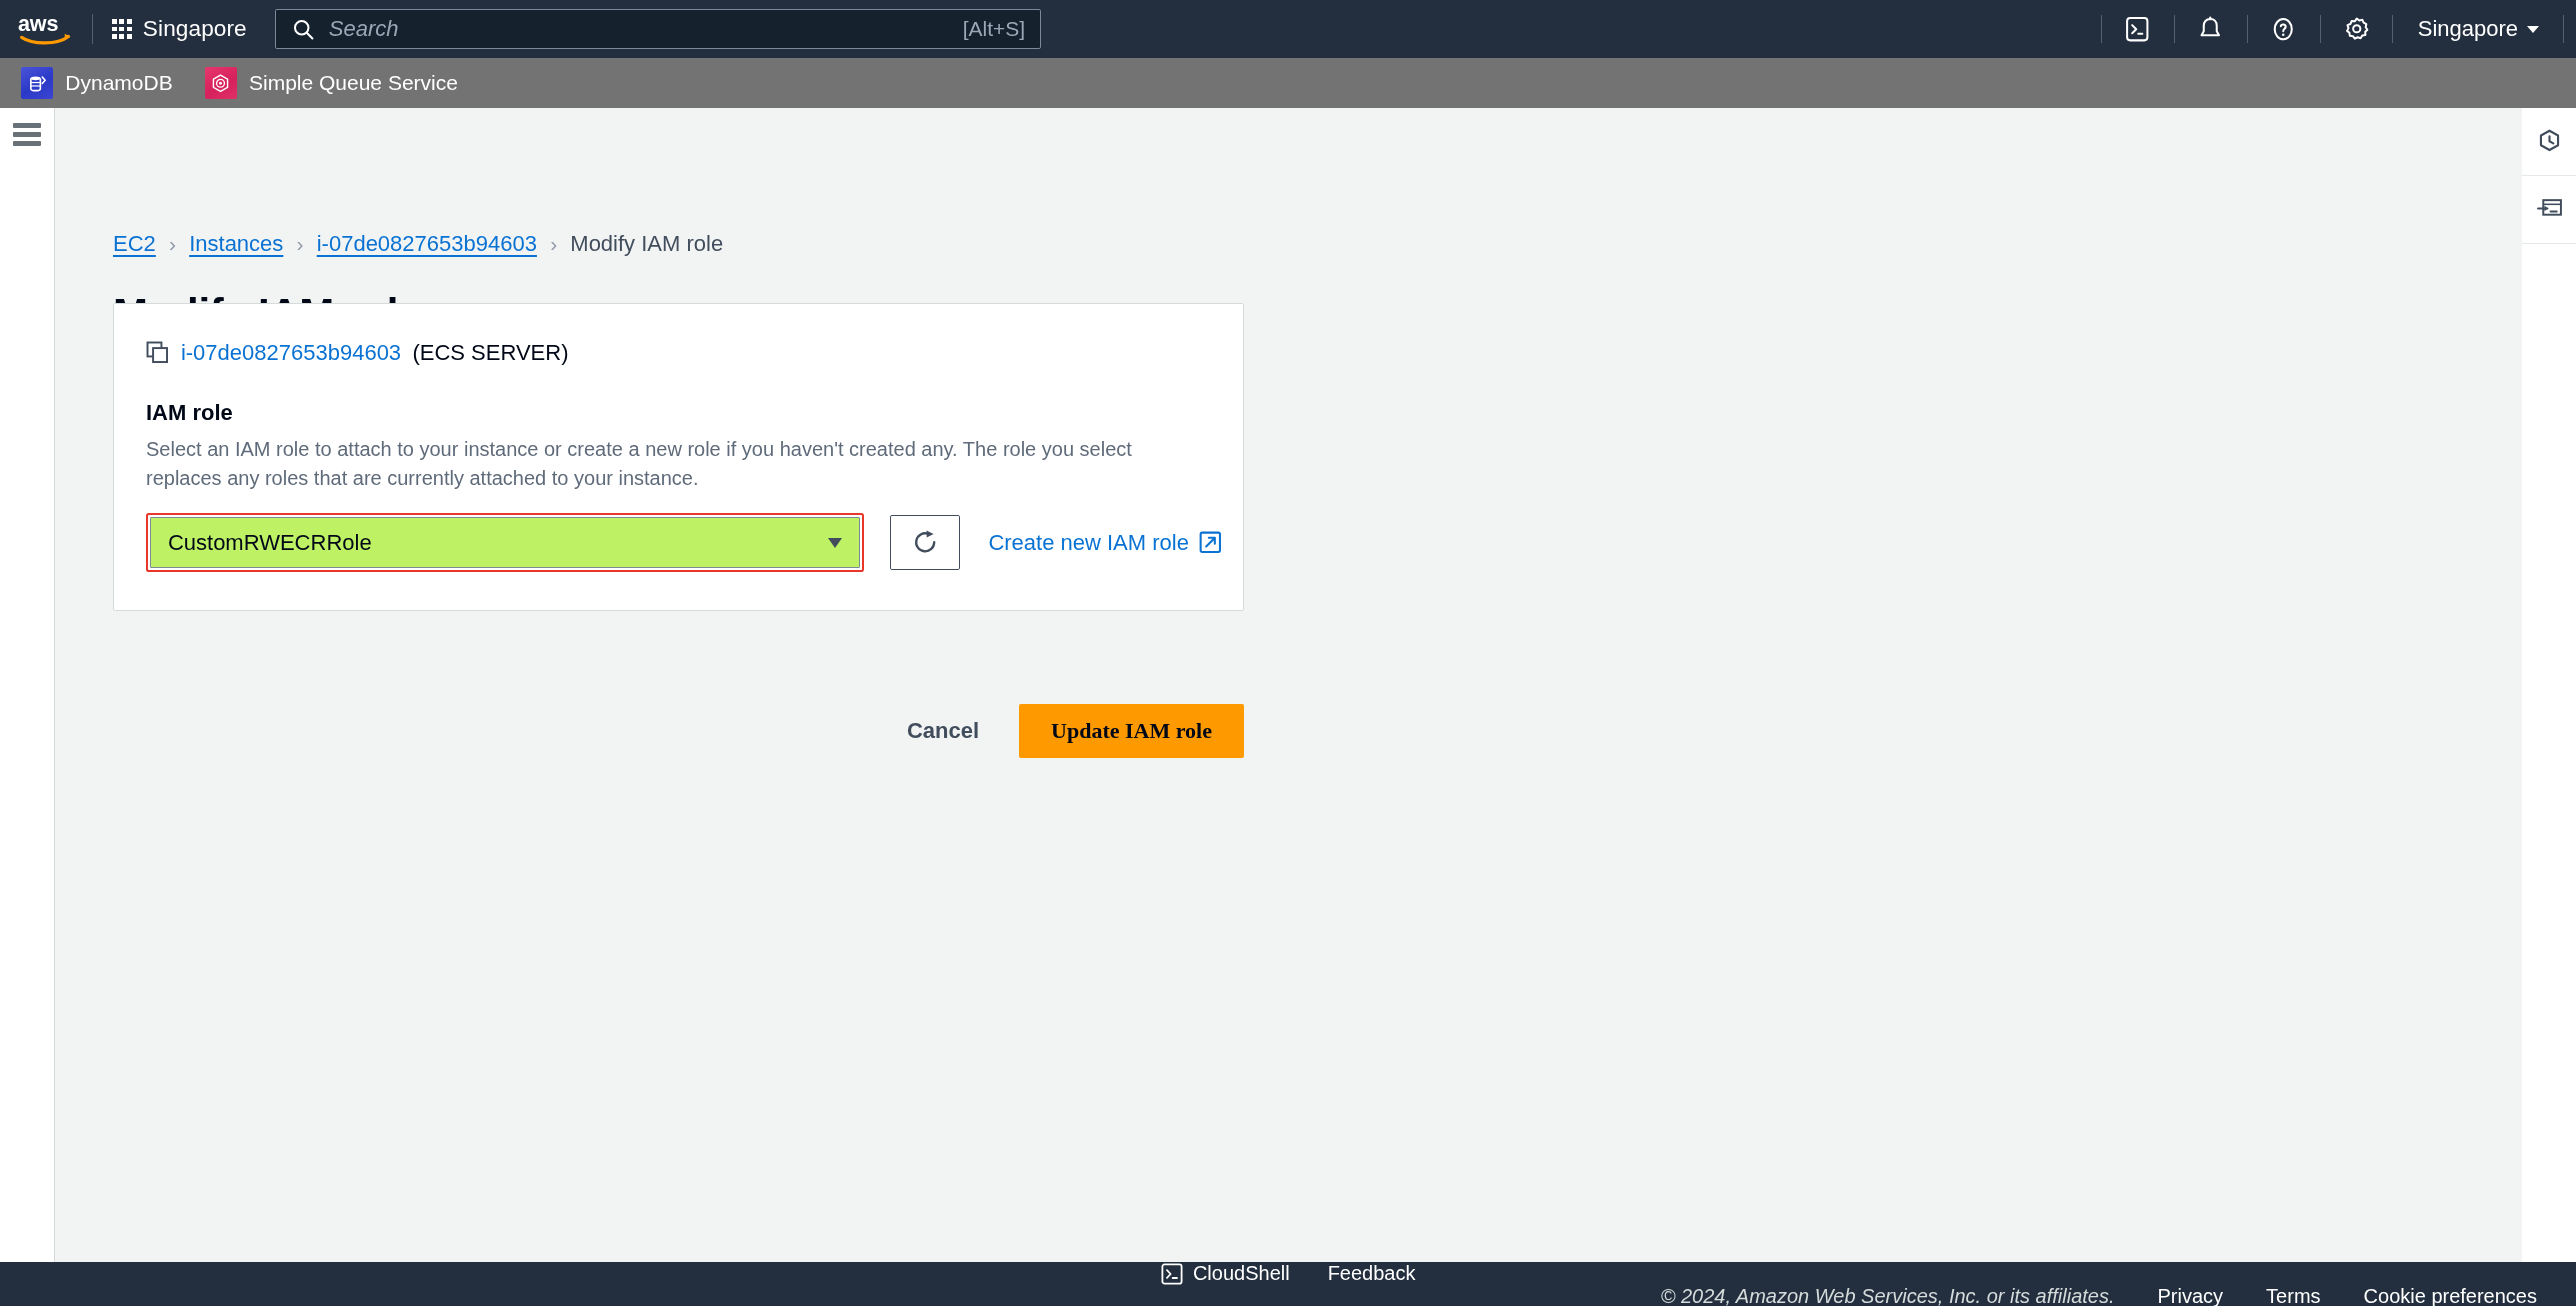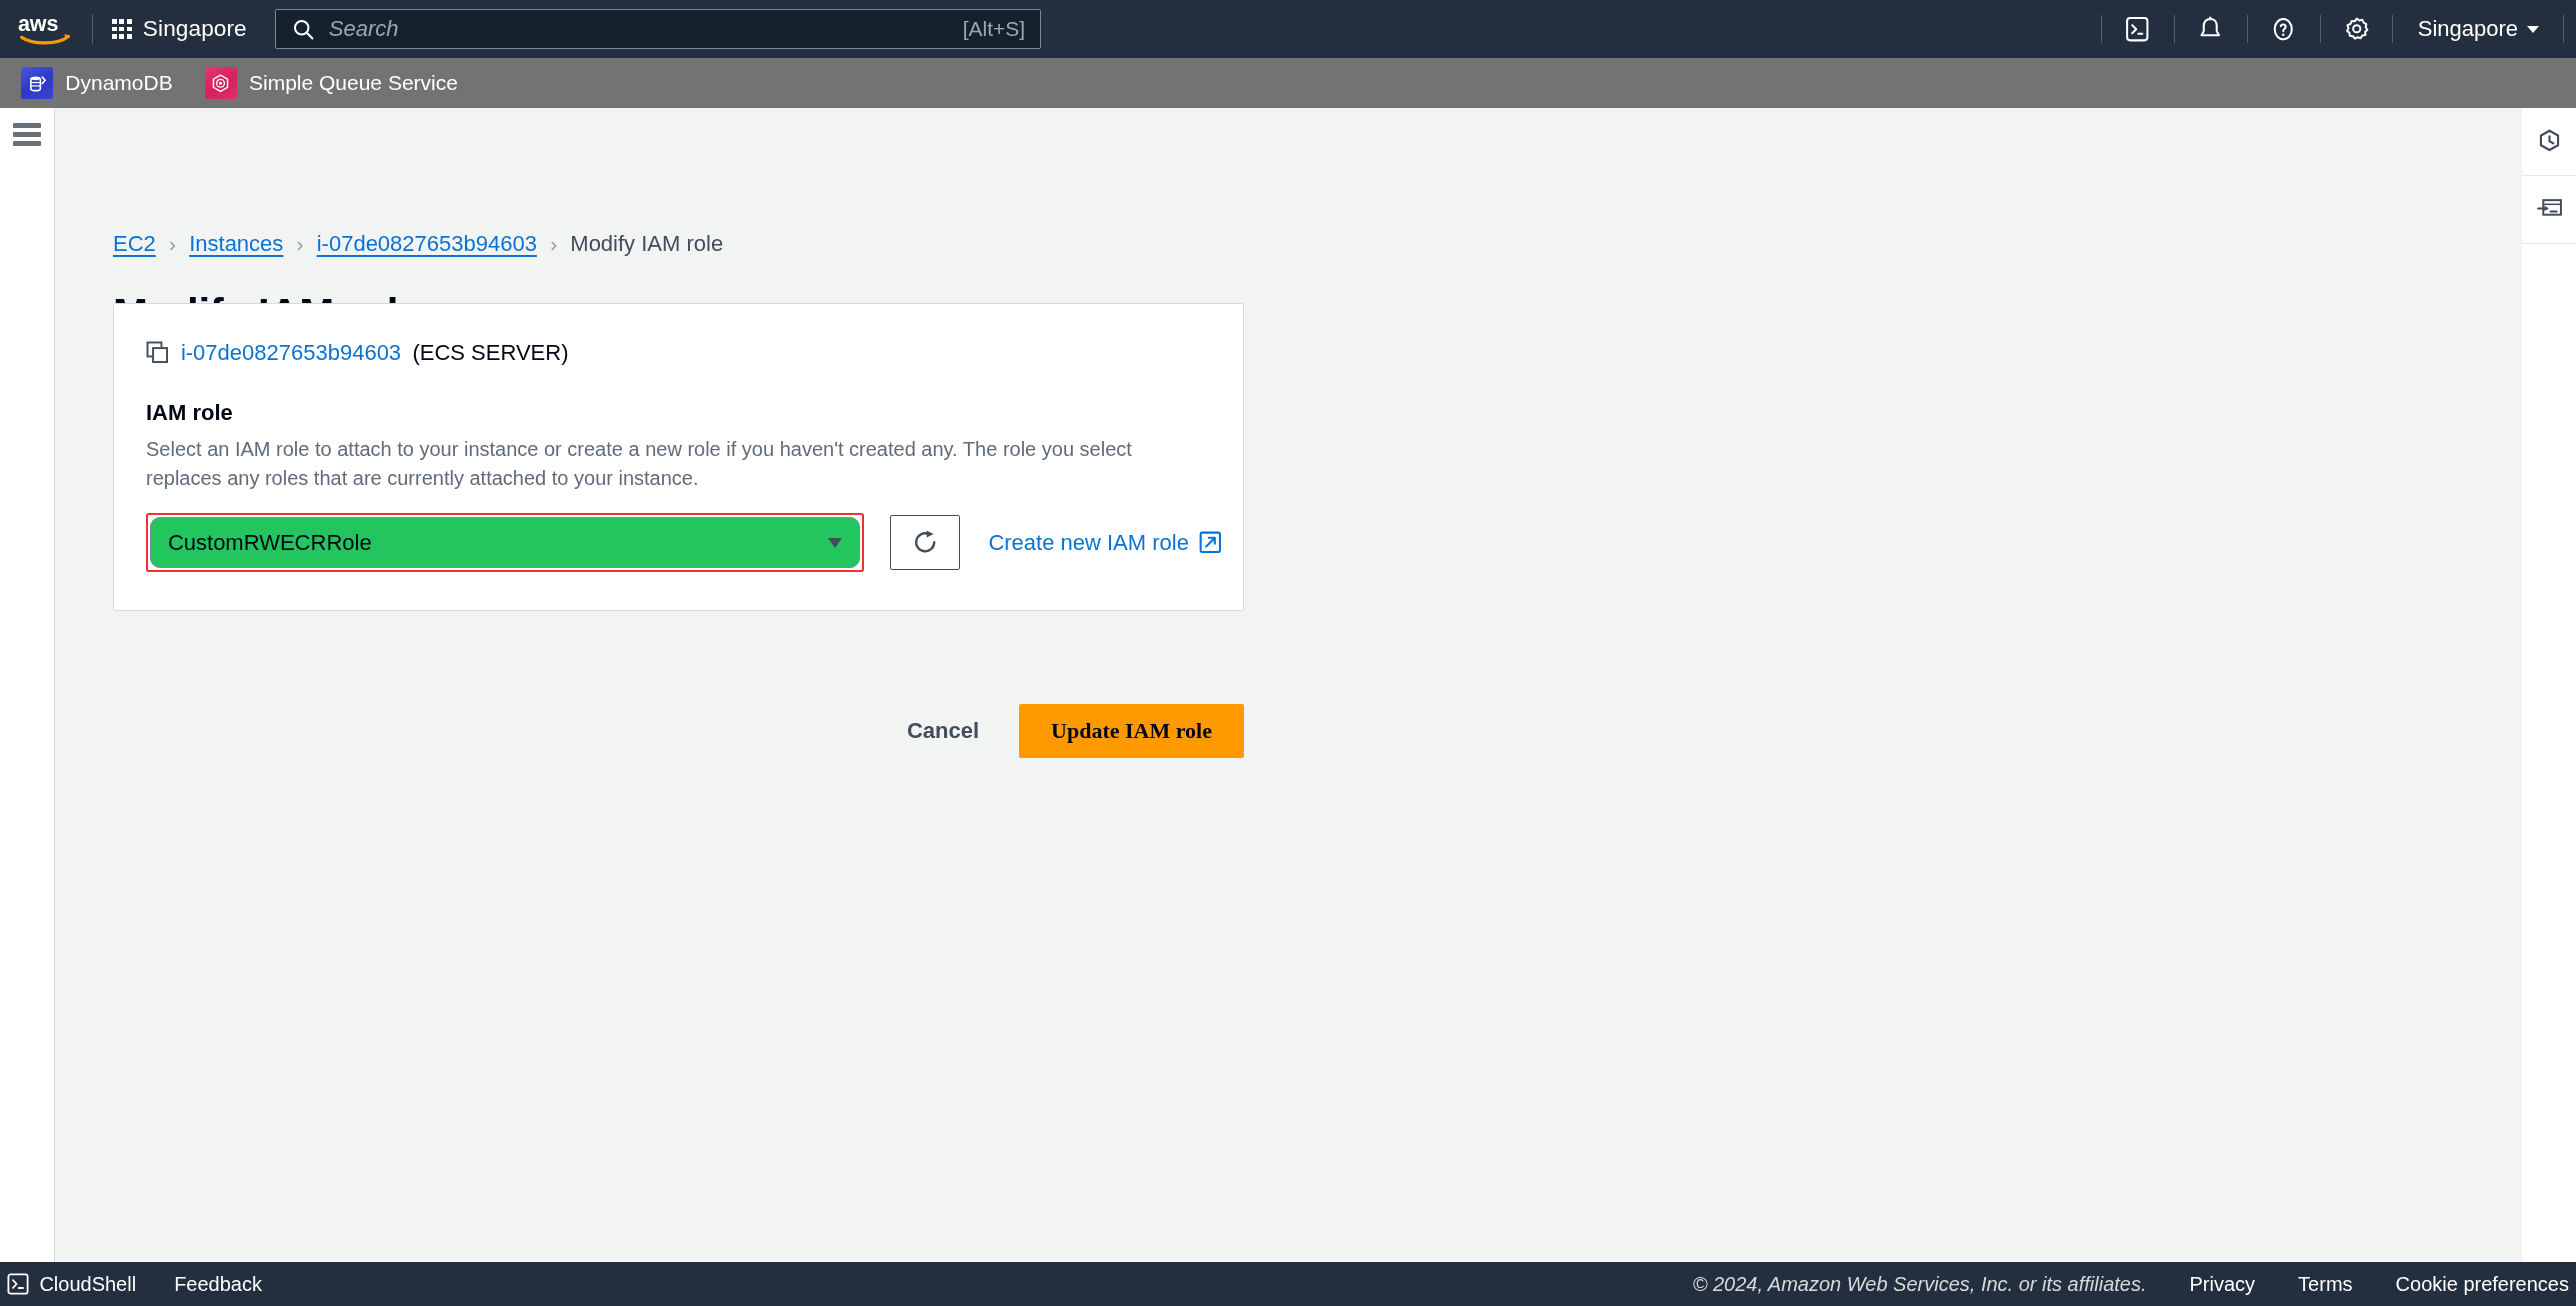--- a/index.html
+++ b/index.html
@@ -322,23 +322,23 @@
   .select-outline {
     border: 2.8px solid #e8372a;
     border-radius: 2.8px;
     padding: 1.9px;
     width: 718px;
     flex: 0 0 auto;
   }
   .select-box {
     width: 100%;
     height: 51px;
-    background: #22c55e;
+    background: #bef264;
     border: 0.9px solid #7d8998;
-    border-radius: 10px;
+    border-radius: 1px;
     display: flex;
     align-items: center;
     justify-content: space-between;
     padding: 0 17px;
     cursor: pointer;
   }
   .select-value { font-size: 22px; color: #000716; }
   .select-caret {
     width: 0; height: 0;
     border-left: 7.5px solid transparent;
@@ -405,21 +405,22 @@
 
   
   .footer {
     position: absolute;
     bottom: 0; left: 0;
     width: 2576px;
     height: 44px;
     background: #232f3e;
     display: flex;
     align-items: center;
-    padding: 0 7px;
+    padding: 0 39px;
+    flex-direction: column;
   }
   .footer-left { display: flex; align-items: center; gap: 38px; }
   .cloudshell-btn {
     display: flex;
     align-items: center;
     gap: 10.4px;
     color: #ffffff;
     font-size: 20px;
     cursor: pointer;
   }

